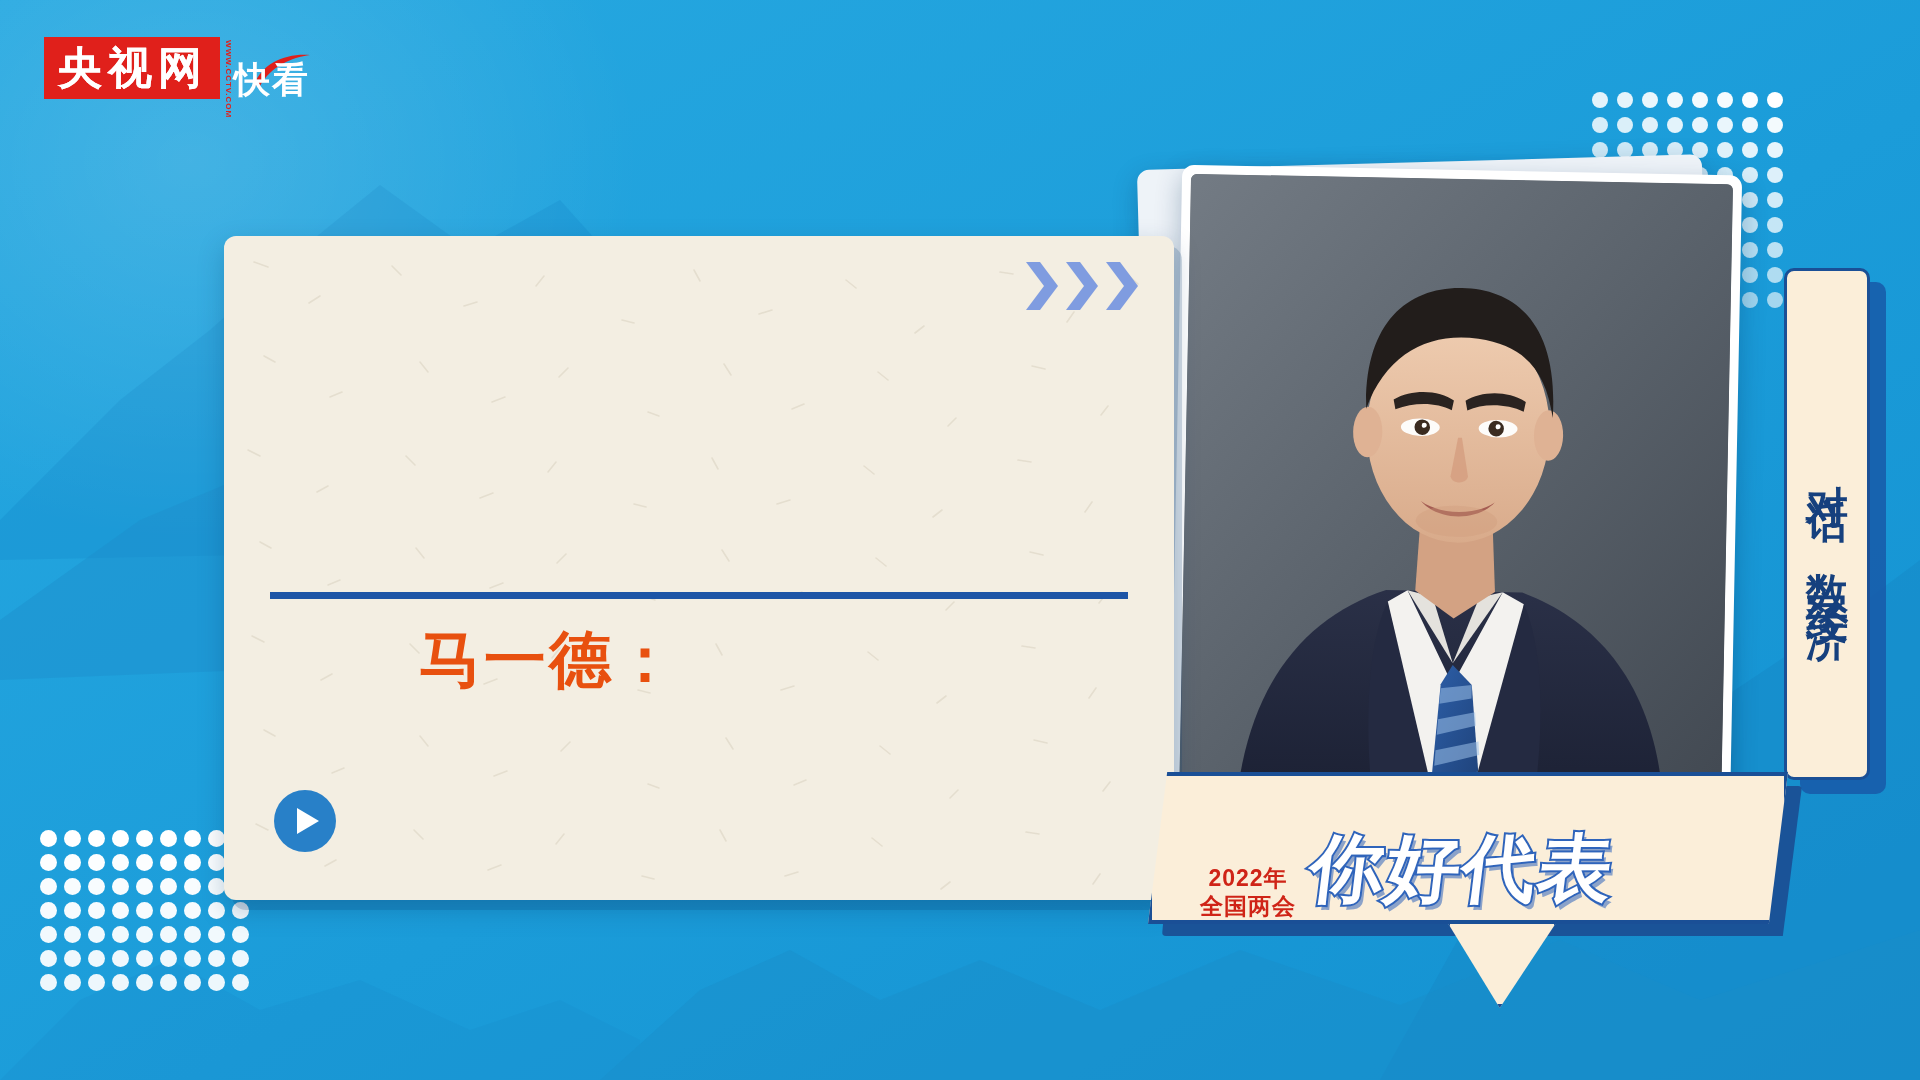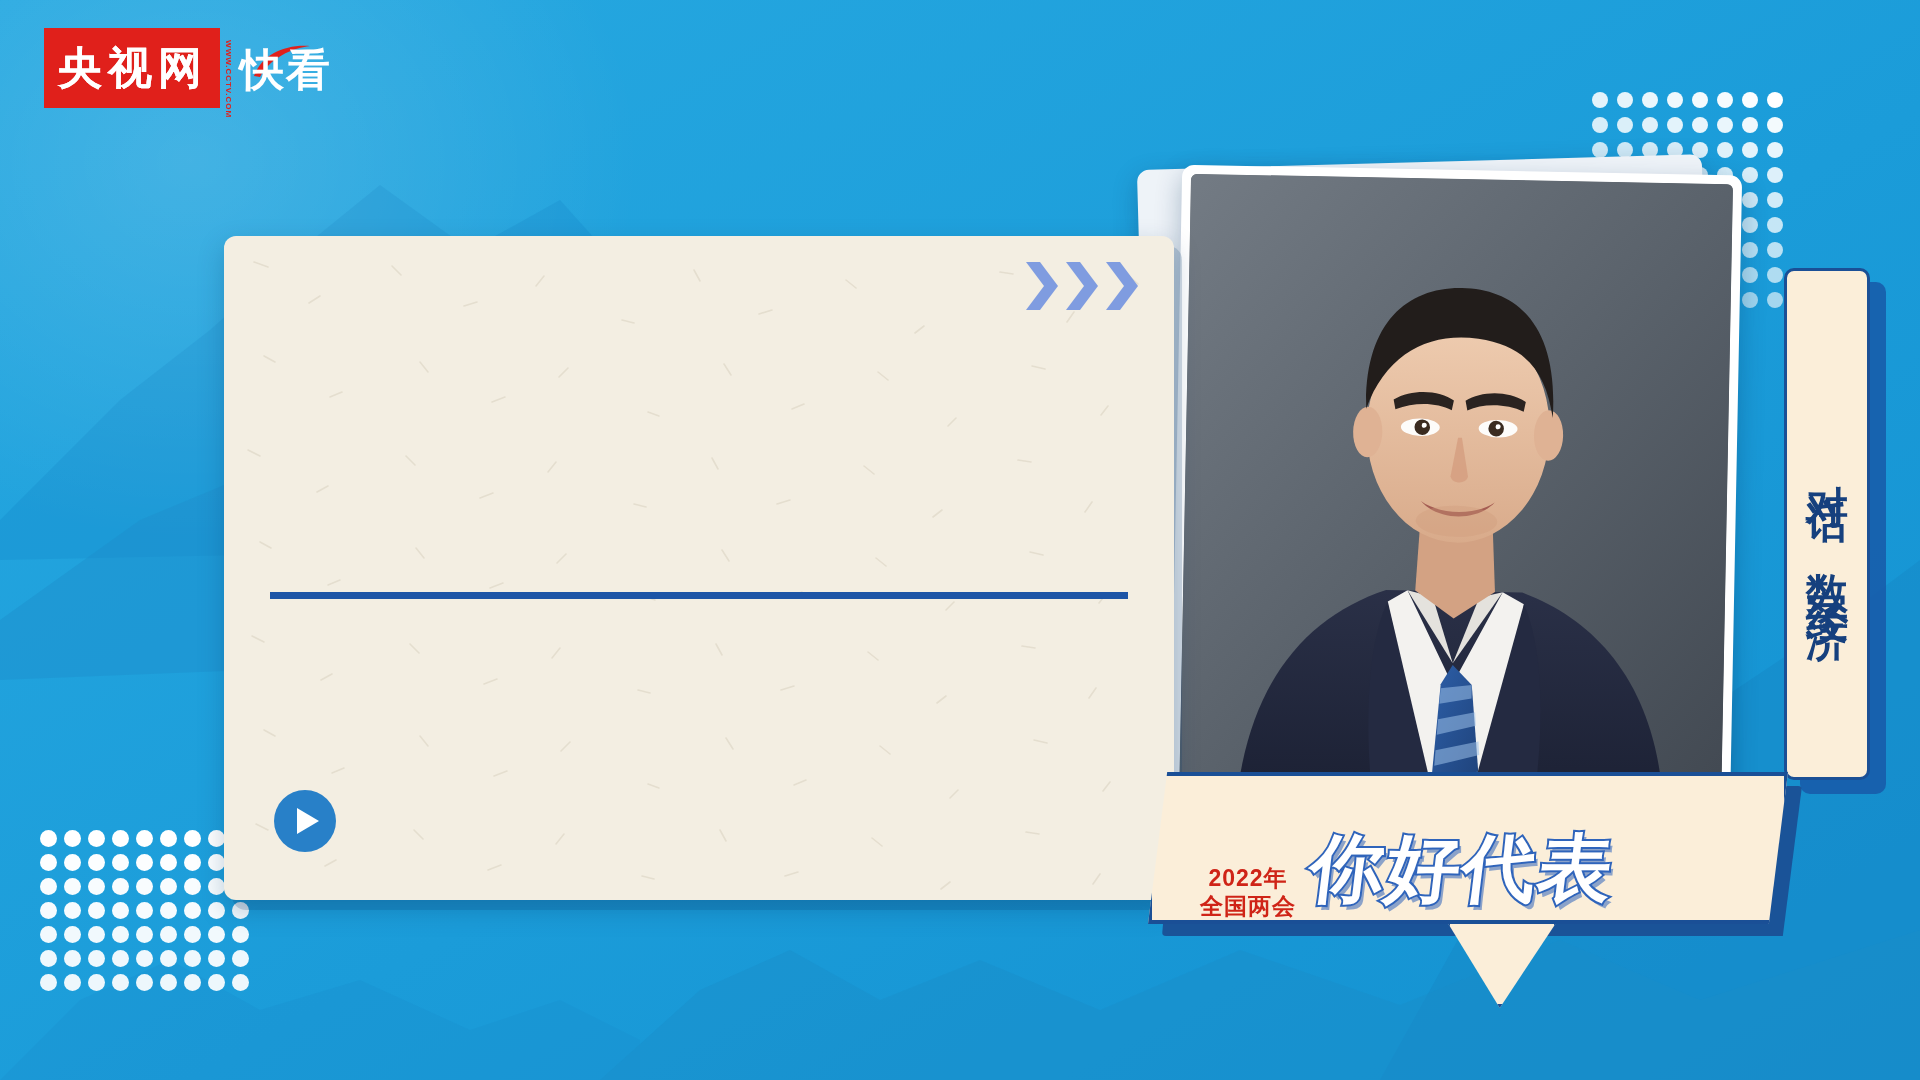--- a/index.html
+++ b/index.html
@@ -26,36 +26,36 @@
   
   .dots { position:absolute; }
   .dots .dot { position:absolute; border-radius:50%; background:#ffffff; }
 
   #dots-topright { left:1592px; top:92px; width:200px; height:240px; }
   #dots-bottomleft { left:40px; top:830px; width:214px; height:170px; }
 
   
   #logo { position:absolute; left:44px; top:28px; height:80px; display:flex; align-items:center; }
   #logo .redbox {
-    background:#e0201b; color:#fff; height:80px; display:flex; align-items:center;
+    background:#e0201b; color:#fff; height:62px; display:flex; align-items:center;
     padding:0 12px 0 14px; position:relative;
   }
   #logo .redbox .cn {
     font-family:"Liberation Sans", sans-serif; font-weight:700; font-size:44px;
     letter-spacing:6px; line-height:1; text-shadow:0 0 0 #fff;
   }
   #logo .swoosh { position:absolute; left:208px; top:16px; width:60px; height:34px; }
   #logo .url {
     writing-mode:vertical-rl; font-size:9px; font-weight:700; letter-spacing:1px;
     color:#e0201b; margin-left:4px; height:62px; display:flex; align-items:center;
     transform:scale(.9);
   }
   #logo .kuaikan {
-    color:#ffffff; font-weight:700; font-size:44px; letter-spacing:2px;
-    margin-left:6px; line-height:1; position:relative; top:2px;
+    color:#ffffff; font-weight:700; font-size:36px; letter-spacing:2px;
+    line-height:1; position:relative; top:12px;
   }
 
   
   #card-shadow {
     position:absolute; left:232px; top:246px; width:950px; height:664px;
     background:rgba(10,60,110,.18); border-radius:14px;
   }
   #card {
     position:absolute; left:224px; top:236px; width:950px; height:664px;
     border-radius:12px; overflow:hidden;
@@ -512,20 +512,21 @@
       </svg>
       <svg width="34" height="52" viewBox="0 0 34 52" aria-hidden="true">
         <path d="M2,2 L20,26 L2,50 L16,50 L34,26 L16,2 Z" fill="#7f9ce0"></path>
       </svg>
     </div>
 
     <div class="card-inner">
       <div id="headline">
       </div>
       <div id="rule"></div>
+      <div id="speaker">马一德：</div>
       <div id="play-button" title="播放">
         <span class="tri"></span>
       </div>
     </div>
   </div>
 
   <div id="ribbon-shadow"></div>
   <div id="ribbon">
     <span class="txt">对话·数字经济</span>
   </div>

